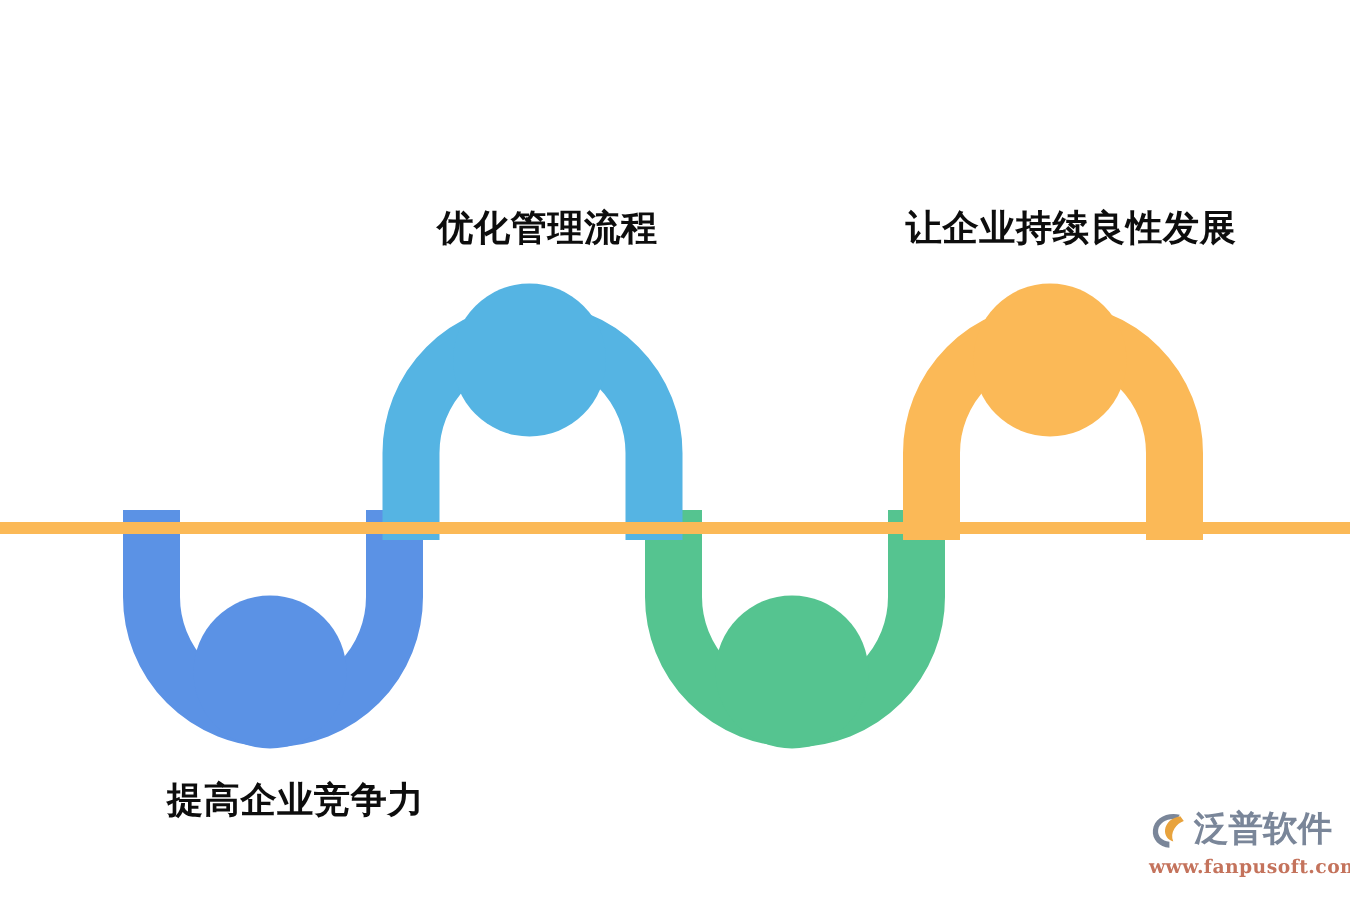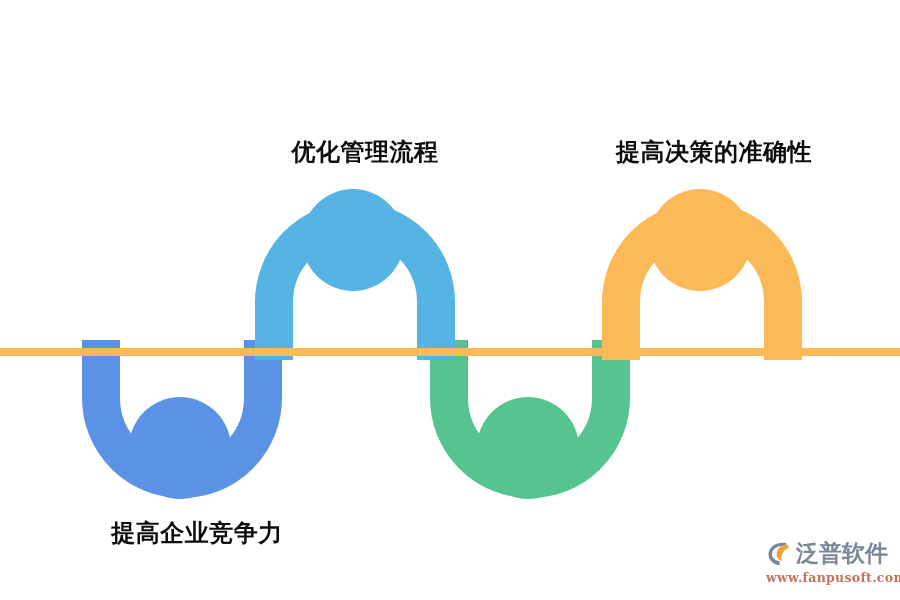--- a/index.html
+++ b/index.html
@@ -101,21 +101,21 @@
     <g>
       <path fill="none" stroke="#FBB957" stroke-width="38" stroke-linecap="butt" d="M 621 360 L 621 302 A 81 81 0 0 1 783 302 L 783 360"></path>
       <circle cx="700" cy="240" r="51" fill="#FBB957"></circle>
     </g>
 
     <rect x="0" y="348" width="900" height="8" fill="#FBB957"></rect>
   </svg>
 
   <div class="node-label label-top-1">优化管理流程</div>
 
-  <div class="node-label label-top-2">提高决策的准确性</div>
+  <div class="node-label label-top-2">让企业持续良性发展</div>
 
   <div class="node-label label-bot-1">提高企业竞争力</div>
 
 
   <div id="watermark">
     <div id="wm-row">
       <svg id="wm-mark" width="27" height="27" viewBox="0 0 27 27">
         <path d="M20.5 3.2 C 12 1.2 3.5 5.6 2.6 13.3 C 1.9 19.6 6.8 24.6 13.6 25.2 L 13.6 21.2 C 8.6 20.6 5.6 17.4 6.1 13.3 C 6.7 8.4 12.4 5.2 18.8 6.2 Z" fill="#7a8699"></path>
         <path d="M20.9 4.2 C 15.3 5.0 11.2 8.6 10.7 13.2 C 10.3 17.0 12.6 20.1 16.2 21.0 C 15.0 18.4 15.2 15.2 17.0 12.4 C 18.5 10.0 20.8 8.2 23.2 7.4 Z" fill="#e8a33d"></path>
       </svg>

